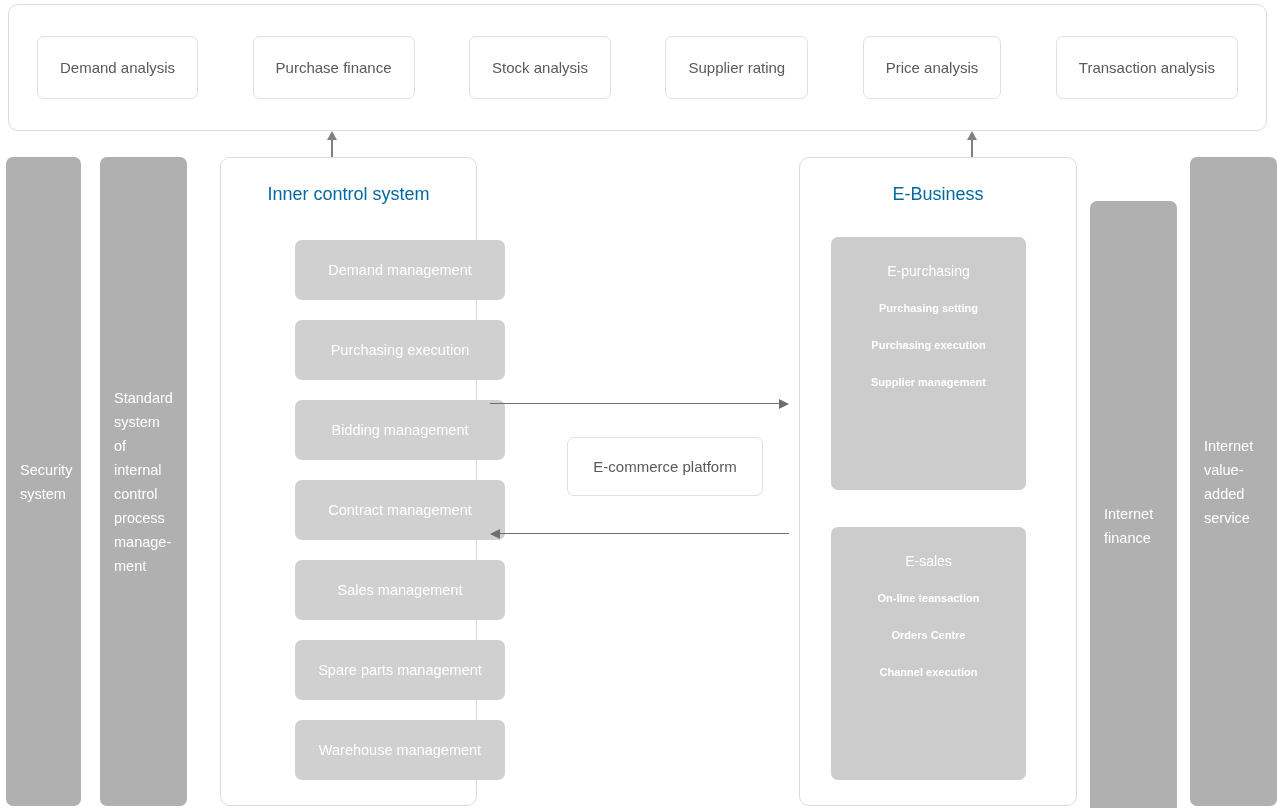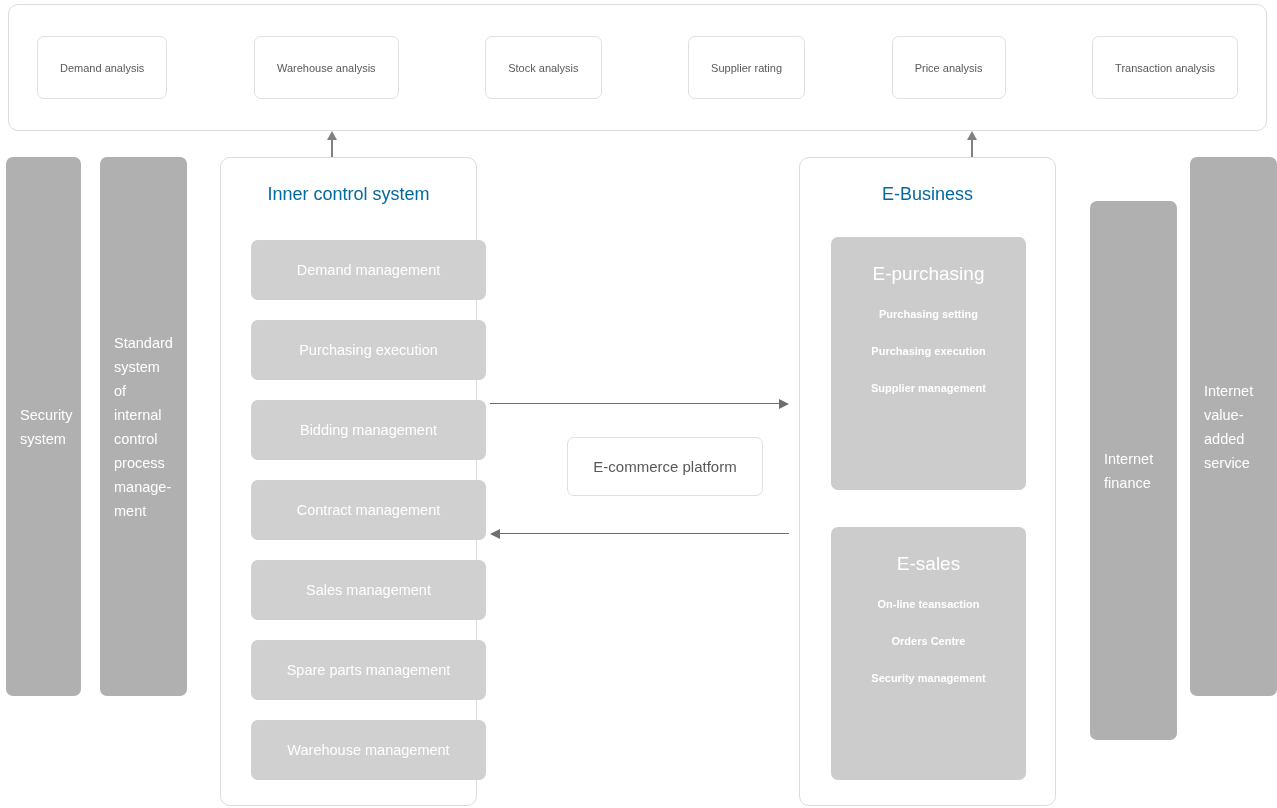--- a/index.html
+++ b/index.html
@@ -31,21 +31,21 @@
     justify-content: space-between;
     padding: 0 28px;
   }
   .analysis-chip {
     box-sizing: border-box;
     height: 63px;
     border: 1px solid #e0e0e0;
     border-radius: 7px;
     background: #ffffff;
     color: #595959;
-    font-size: 11px;
+    font-size: 15px;
     display: flex;
     align-items: center;
     justify-content: center;
     padding: 0 22px;
     white-space: nowrap;
   }
 
   
   .up-arrow {
     position: absolute;
@@ -70,21 +70,21 @@
     border-right: 5px solid transparent;
     border-bottom: 9px solid #808080;
   }
   #up-arrow-left  { left: 325px; top: 131px; }
   #up-arrow-right { left: 965px; top: 131px; }
 
   
   .side-bar {
     position: absolute;
     top: 157px;
-    height: 539px;
+    height: 649px;
     background: #b0b0b0;
     border-radius: 7px;
     color: #ffffff;
     font-size: 14.5px;
     line-height: 24px;
     display: flex;
     align-items: center;
     box-sizing: border-box;
   }
   .side-bar .side-bar-label {
@@ -101,70 +101,71 @@
   .panel {
     position: absolute;
     top: 157px;
     height: 649px;
     box-sizing: border-box;
     border: 1px solid #dcdcdc;
     border-radius: 10px;
     background: #ffffff;
   }
   #panel-inner-control { left: 220px; width: 257px; }
-  #panel-e-business    { left: 799px; width: 257px; padding-left: 8px; }
+  #panel-e-business    { left: 799px; width: 278px; padding-left: 8px; }
 
   .panel-title {
     position: absolute;
     left: 0;
     right: 0;
     top: 26px;
     text-align: center;
     font-size: 18px;
     color: #0369a1;
   }
 
   
   #inner-module-list {
     position: absolute;
     left: 30px;
     top: 82px;
     width: 197px;
   }
   .module-chip {
     box-sizing: border-box;
-    width: 235px;
+    width: 210px;
     height: 60px;
     margin-bottom: 20px;
     background: #d0d0d0;
     border-radius: 7px;
     color: #ffffff;
     font-size: 14.5px;
     display: flex;
     align-items: center;
     justify-content: center;
     white-space: nowrap;
+    margin-left: 44px;
   }
 
   
   .group-box {
     position: absolute;
     left: 31px;
     width: 195px;
     background: #cccccc;
     border-radius: 7px;
     color: #ffffff;
     box-sizing: border-box;
     text-align: center;
   }
   #group-e-purchasing { top: 79px;  height: 253px; }
   #group-e-sales      { top: 369px; height: 253px; }
 
   .group-title {
-    font-size: 19px;
+    font-size: 14px;
     padding-top: 26px;
   }
   .group-items {
     padding-top: 10px;
   }
   .group-item {
     font-size: 11px;
     padding: 13px 4px 12px;
     white-space: nowrap;
     font-weight: bold;
@@ -220,21 +221,21 @@
     align-items: center;
     justify-content: center;
     white-space: nowrap;
   }
 </style>
 </head>
 <body>
 
 <div id="analysis-bar">
   <div class="analysis-chip">Demand analysis</div>
-  <div class="analysis-chip">Warehouse analysis</div>
+  <div class="analysis-chip">Purchase finance</div>
   <div class="analysis-chip">Stock analysis</div>
   <div class="analysis-chip">Supplier rating</div>
   <div class="analysis-chip">Price analysis</div>
   <div class="analysis-chip">Transaction analysis</div>
 </div>
 
 <div class="up-arrow" id="up-arrow-left">
   <div class="head"></div>
   <div class="shaft"></div>
 </div>
@@ -283,21 +284,21 @@
       <div class="group-item">Purchasing execution</div>
       <div class="group-item">Supplier management</div>
     </div>
   </div>
 
   <div class="group-box" id="group-e-sales">
     <div class="group-title">E-sales</div>
     <div class="group-items">
       <div class="group-item">On-line teansaction</div>
       <div class="group-item">Orders Centre</div>
-      <div class="group-item">Security management</div>
+      <div class="group-item">Channel execution</div>
     </div>
   </div>
 </div>
 
 <div class="side-bar" id="side-bar-internet-finance">
   <span class="side-bar-label">Internet finance</span>
 </div>
 <div class="side-bar" id="side-bar-value-added">
   <span class="side-bar-label">Internet value-added service</span>
 </div>

